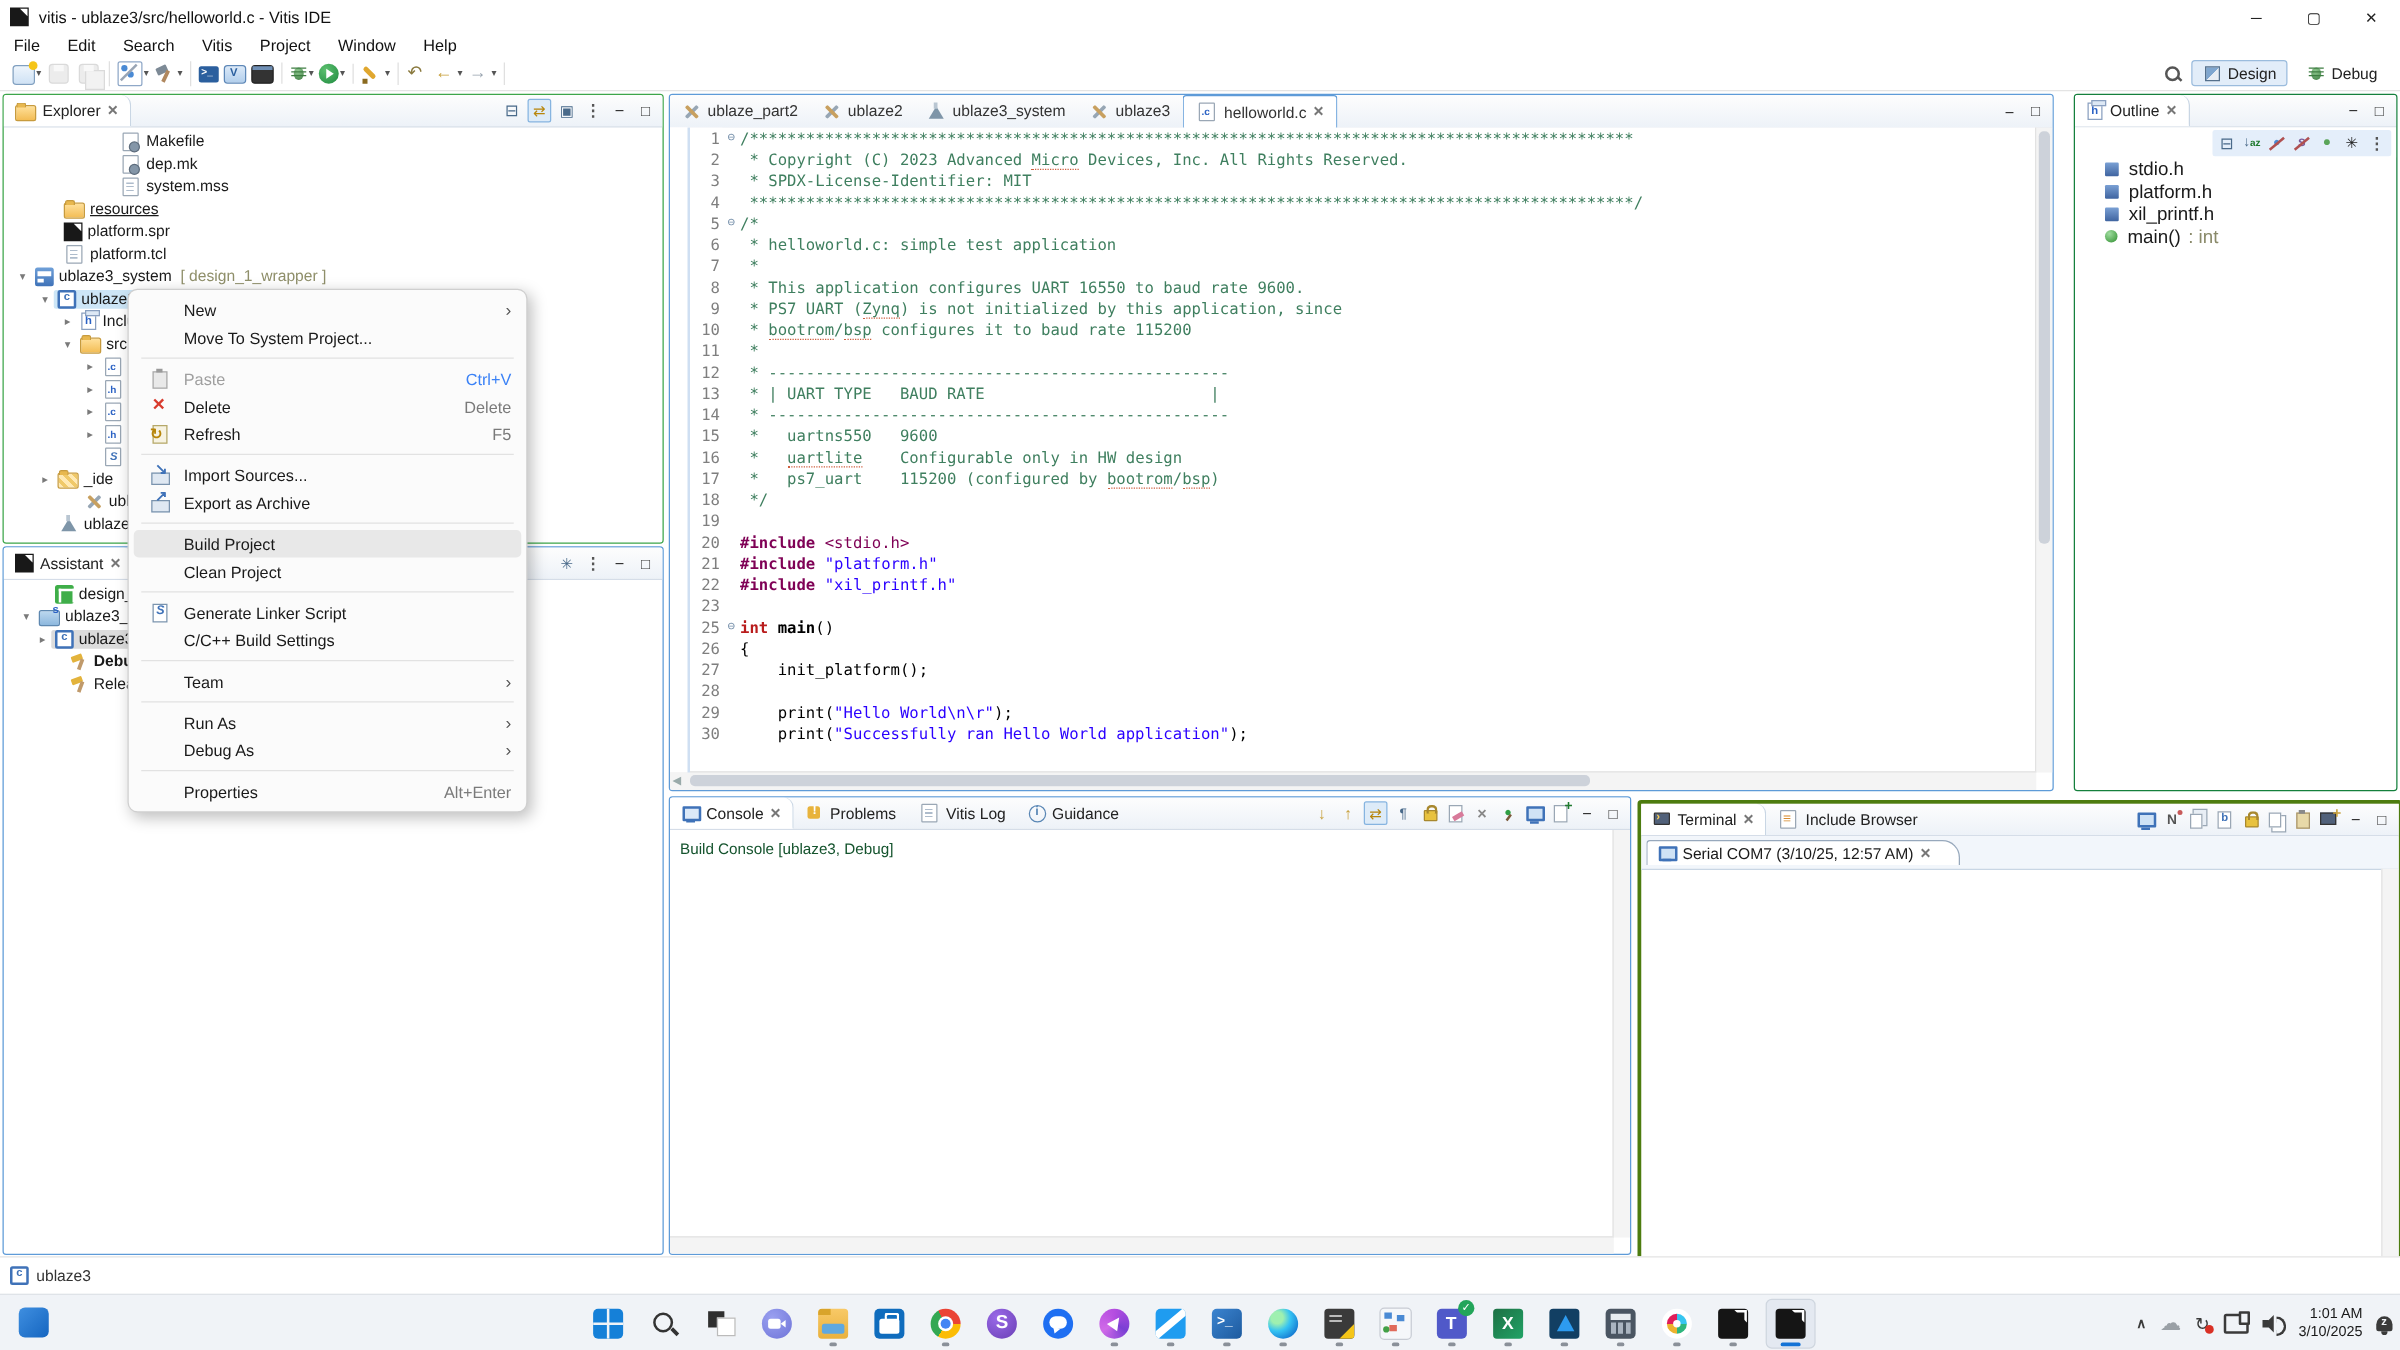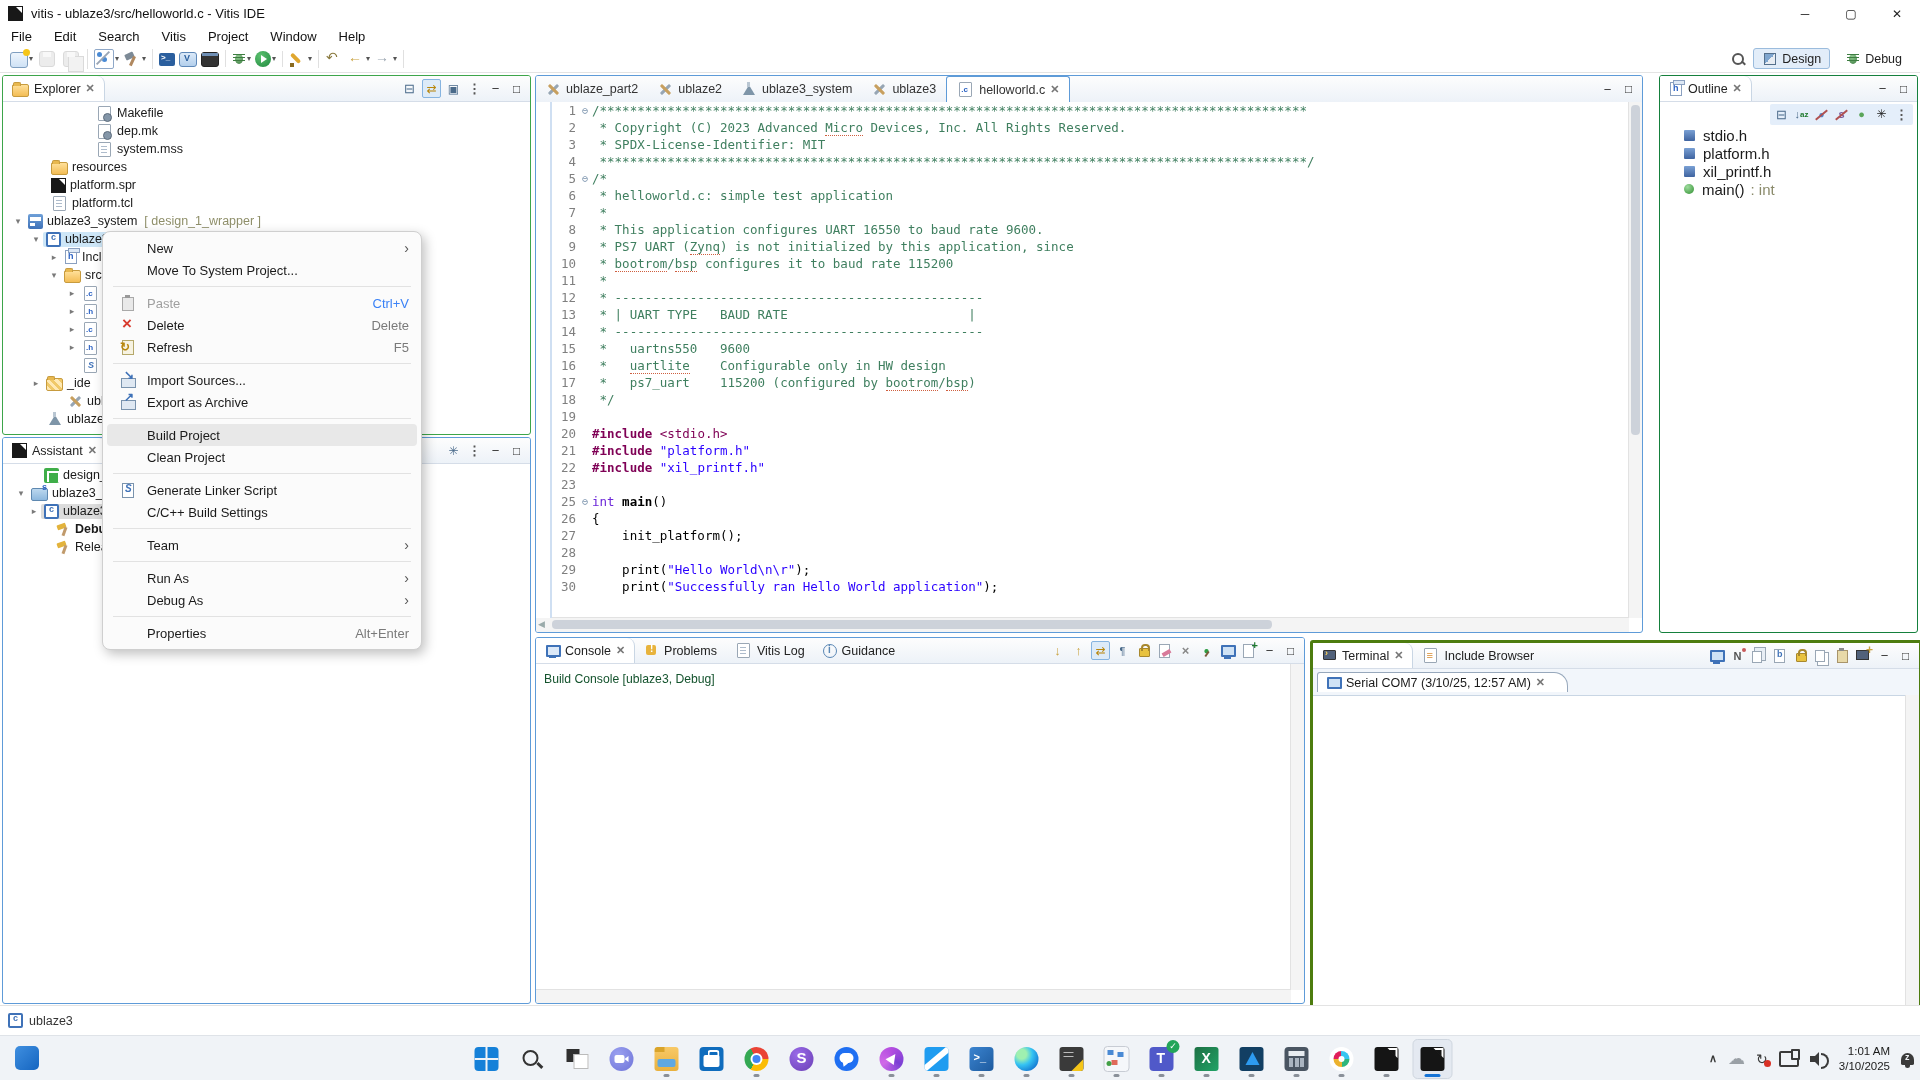--- a/index.html
+++ b/index.html
@@ -195,21 +195,21 @@
   .etab.active{background:#fff;border:1px solid #5e9bd8;border-bottom:1px solid #fff;border-radius:3px 3px 0 0;margin-bottom:-1px}
   #ed-body{position:absolute;left:0;top:26px;right:13px;bottom:14px;overflow:hidden;background:#fff}
   #ed-ruler{position:absolute;left:0;top:26px;bottom:14px;width:14px;background:#fff;border-right:2px solid #cfdff2;z-index:2}
   .cl{display:flex;height:17px;font-family:"DejaVu Sans Mono",monospace;font-size:12.5px;line-height:17px;white-space:pre}
   .ln{width:40px;flex:none;text-align:right;color:#7f7f7f;padding-right:2px;background:#fff}
   .fold{width:14px;flex:none;color:#7a93ad;font-size:10px;text-align:center}
   .ct .cm{color:#3F7F5F}
   .ct .dir{color:#7f0055;font-weight:bold}
   .ct .inc{color:#7f0055}
   .ct .str{color:#2A00FF}
-  .ct .kw{color:#6d28d9;font-weight:normal}
+  .ct .kw{color:#b91c1c;font-weight:bold}
   .ct .fn{font-weight:bold;color:#000}
   .ct .pl{color:#000}
   .ct .sq{border-bottom:1px dotted #cf5f3f}
   .vscroll{position:absolute;right:0;top:26px;bottom:14px;width:13px;background:#f4f4f4;border-left:1px solid #e2e2e2}
   .vthumb{position:absolute;left:2px;width:9px;background:#cdd2da;border-radius:4px}
   .hscroll{position:absolute;left:0;right:13px;bottom:0;height:14px;background:#f4f4f4;border-top:1px solid #e2e2e2}
   .hthumb{position:absolute;top:2px;height:9px;background:#cdd2da;border-radius:4px}
   .harrow{position:absolute;left:2px;top:1px;color:#9aa;font-size:9px}
   
   #console-text{padding:8px 8px;font-size:12.2px;color:#14532d}
@@ -439,21 +439,21 @@
             <span class="tlabel">dep.mk</span>
           </span>
         </div>
         <div class="trow" style="padding-left: 76px;">
           <span class="chev"></span>
           <span class="hl">
             <span class="ic ic-textfile"></span>
             <span class="tlabel">system.mss</span>
           </span>
         </div>
-        <div class="trow" style="padding-left: 31px;">
+        <div class="trow" style="padding-left: 31px; text-decoration: underline;">
           <span class="chev"></span>
           <span class="hl">
             <span class="ic ic-folder-closed"></span>
             <span class="tlabel">resources</span>
           </span>
         </div>
         <div class="trow" style="padding-left: 31px;">
           <span class="chev"></span>
           <span class="hl">
             <span class="ic ic-amd-file"></span>

